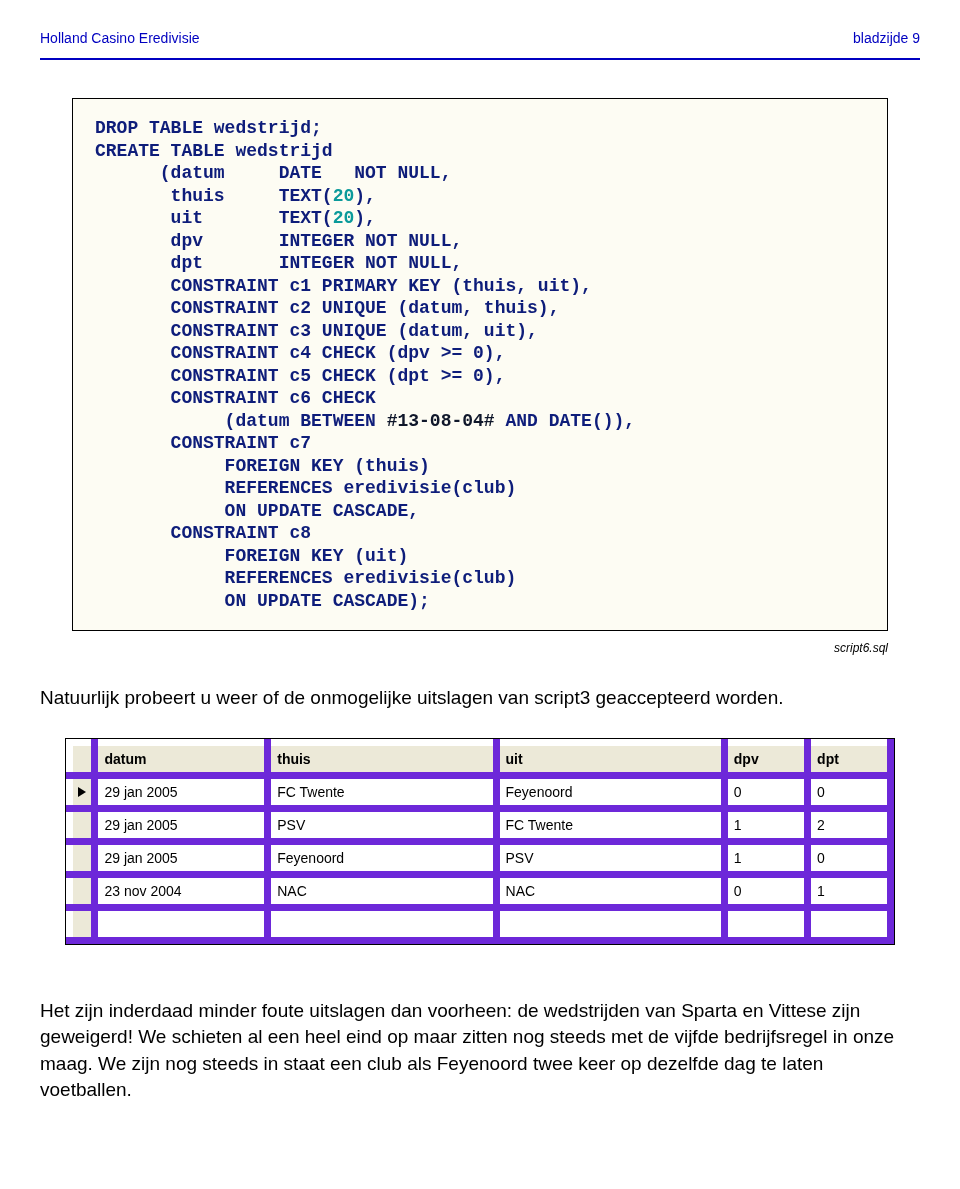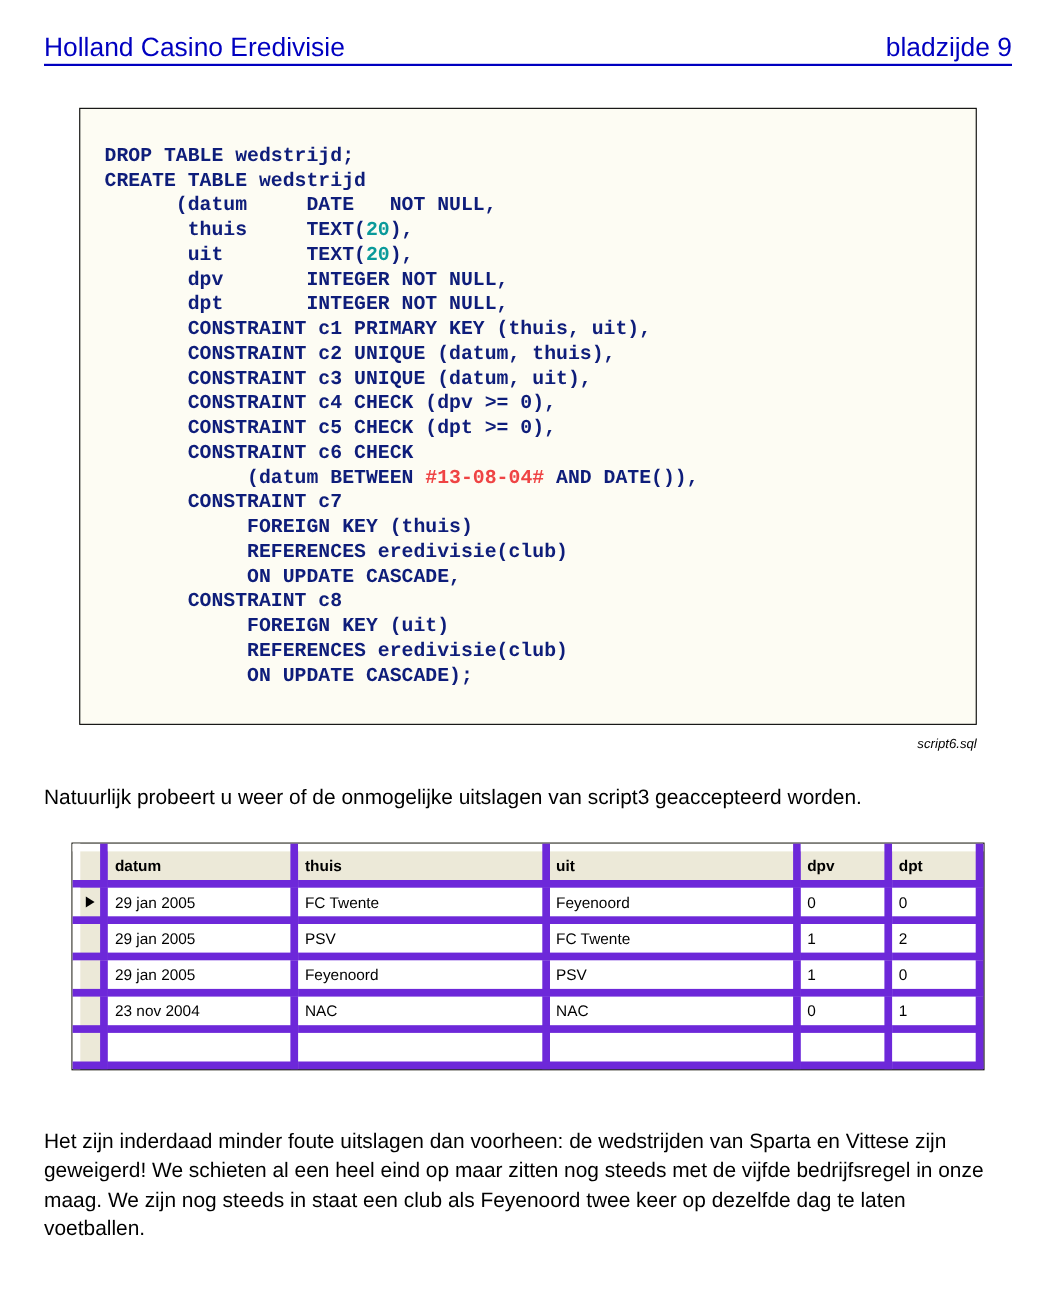--- a/index.html
+++ b/index.html
@@ -10,27 +10,27 @@
     width: 960px;
   }
   .page {
     padding: 30px 40px 40px 40px;
   }
   .header {
     display: flex;
     justify-content: space-between;
     align-items: center;
     color: #0000c0;
-    font-size: 24px;
+    font-size: 14px;
     border-bottom: 2px solid #0000c0;
-    padding-bottom: 0;
+    padding-bottom: 12px;
   }
   .code-outer {
     border: 1px solid #000;
-    padding: 32px 22px;
+    padding: 18px 22px;
     margin: 38px 32px 0 32px;
     background: #fdfcf3;
   }
   .code-block {
     font-family: "Courier New", Courier, monospace;
     font-size: 18px;
     font-weight: bold;
     line-height: 1.25;
     white-space: pre;
     color: #0e1d7a;
@@ -115,21 +115,21 @@
        thuis     TEXT(<span style="color:#0a9a9a">20</span>),
        uit       TEXT(<span style="color:#0a9a9a">20</span>),
        dpv       INTEGER NOT NULL,
        dpt       INTEGER NOT NULL,
        CONSTRAINT c1 PRIMARY KEY (thuis, uit),
        CONSTRAINT c2 UNIQUE (datum, thuis),
        CONSTRAINT c3 UNIQUE (datum, uit),
        CONSTRAINT c4 CHECK (dpv &gt;= 0),
        CONSTRAINT c5 CHECK (dpt &gt;= 0),
        CONSTRAINT c6 CHECK
-            (datum BETWEEN <span style="color:#ef4444">#13-08-04#</span> AND DATE()),
+            (datum BETWEEN <span style="color:#0f172a">#13-08-04#</span> AND DATE()),
        CONSTRAINT c7
             FOREIGN KEY (thuis)
             REFERENCES eredivisie(club)
             ON UPDATE CASCADE,
        CONSTRAINT c8
             FOREIGN KEY (uit)
             REFERENCES eredivisie(club)
             ON UPDATE CASCADE);</div>
   </div>
 

